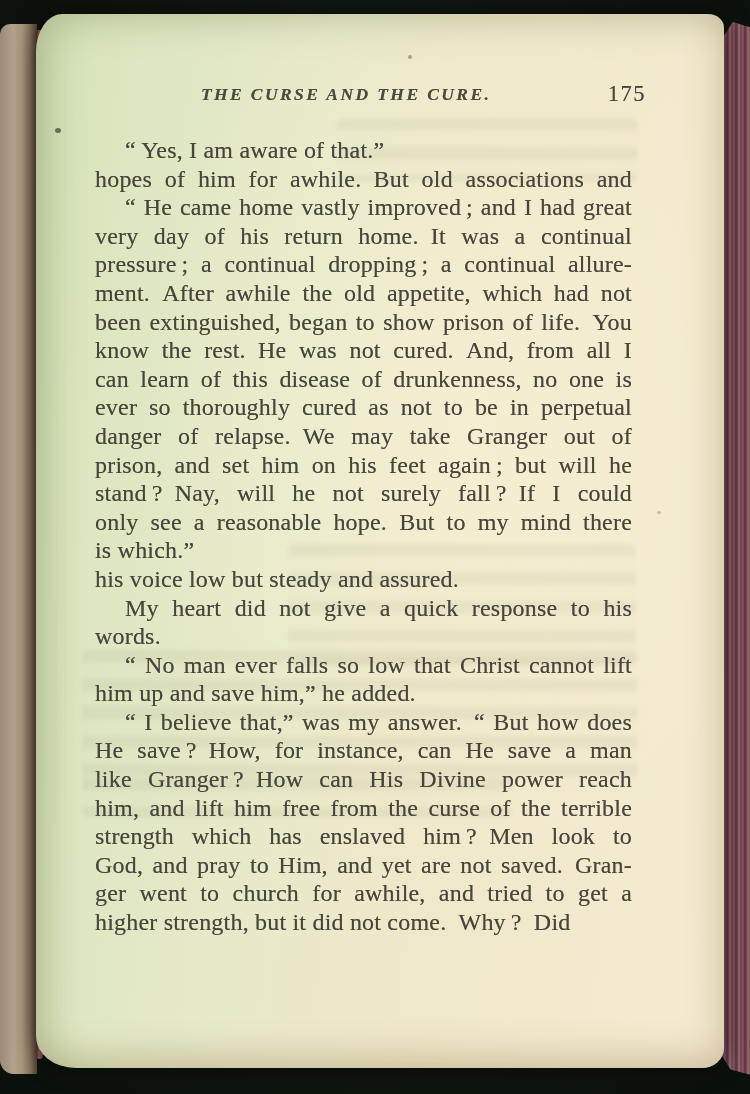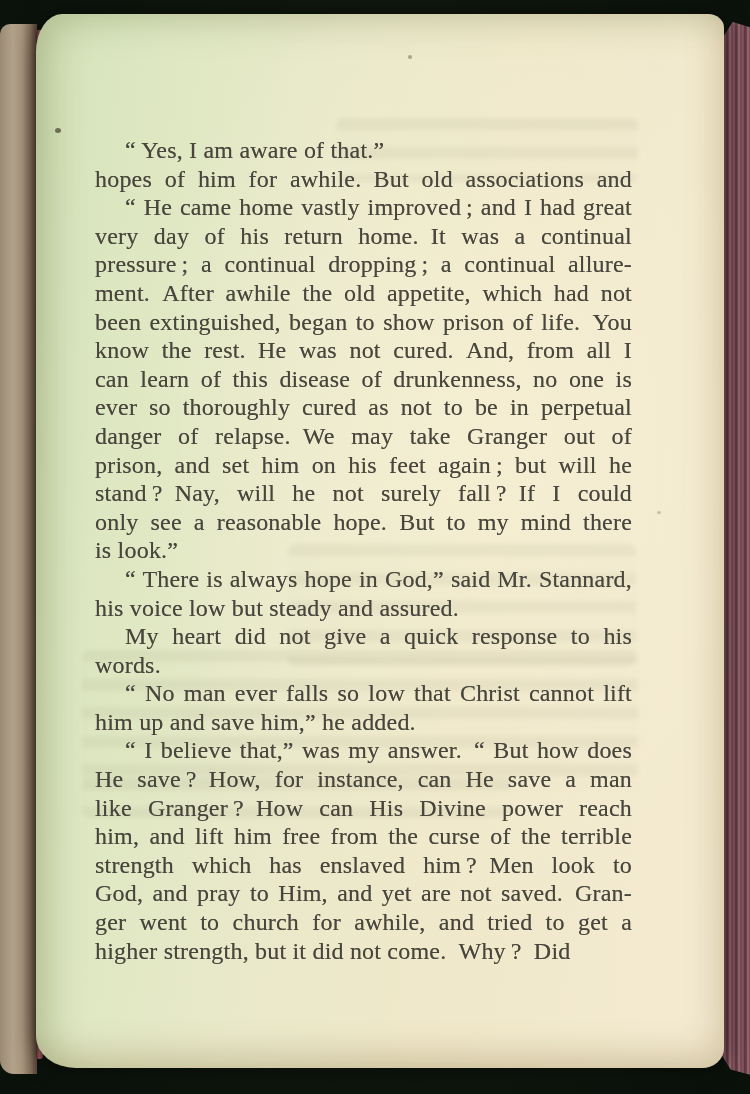--- a/index.html
+++ b/index.html
@@ -92,38 +92,41 @@
 
   <div class="page">
     <div class="ghost ghost-1"></div>
     <div class="ghost ghost-2"></div>
     <div class="ghost ghost-3"></div>
     <div class="ghost ghost-4"></div>
     <div class="speck speck-1"></div>
     <div class="speck speck-2"></div>
     <div class="speck speck-3"></div>
 
+    <div class="running-head">
+      <span class="head-title">THE CURSE AND THE CURE.</span>
+      <span class="page-num">175</span>
+    </div>
 
     <div class="text-block" id="text-block">
         <div class="line first last">“ Yes, I am aware of that.”</div>
         <div class="line">hopes of him for awhile. But old associations and</div>
         <div class="line first">“ He came home vastly improved ; and I had great</div>
         <div class="line">very day of his return home. It was a continual</div>
         <div class="line">pressure ; a continual dropping ; a continual allure-</div>
         <div class="line">ment. After awhile the old appetite, which had not</div>
         <div class="line">been extinguished, began to show prison of life. You</div>
         <div class="line">know the rest. He was not cured. And, from all I</div>
         <div class="line">can learn of this disease of drunkenness, no one is</div>
         <div class="line">ever so thoroughly cured as not to be in perpetual</div>
         <div class="line">danger of relapse. We may take Granger out of</div>
         <div class="line">prison, and set him on his feet again ; but will he</div>
         <div class="line">stand ? Nay, will he not surely fall ? If I could</div>
         <div class="line">only see a reasonable hope. But to my mind there</div>
-        <div class="line last">is look.”</div>
-        <div class="line first">“ There is always hope in God,” said Mr. Stannard,</div>
+        <div class="line last">is which.”</div>
         <div class="line last">his voice low but steady and assured.</div>
         <div class="line first">My heart did not give a quick response to his</div>
         <div class="line last">words.</div>
         <div class="line first">“ No man ever falls so low that Christ cannot lift</div>
         <div class="line last">him up and save him,” he added.</div>
         <div class="line first">“ I believe that,” was my answer. “ But how does</div>
         <div class="line">He save ? How, for instance, can He save a man</div>
         <div class="line">like Granger ? How can His Divine power reach</div>
         <div class="line">him, and lift him free from the curse of the terrible</div>
         <div class="line">strength which has enslaved him ? Men look to</div>

